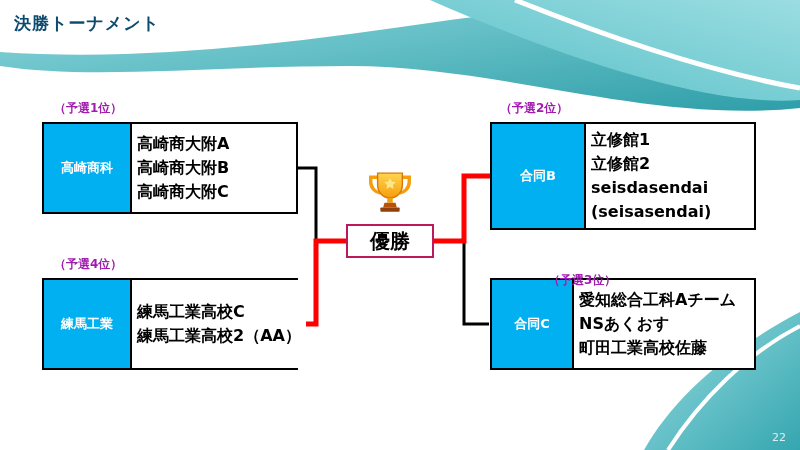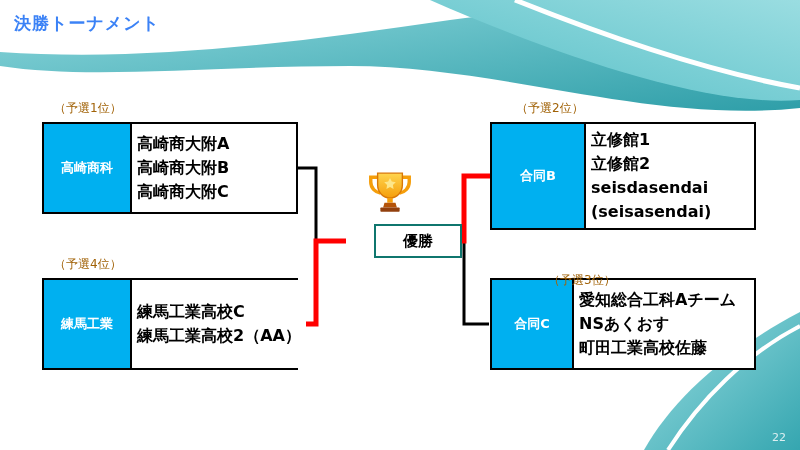--- a/index.html
+++ b/index.html
@@ -5,43 +5,43 @@
   * { margin:0; padding:0; box-sizing:border-box; }
   html,body { background:#ffffff; }
   .slide {
     position:relative; width:800px; height:450px; background:#ffffff;
     overflow:hidden; font-family:"DejaVu Sans","Liberation Sans",sans-serif;
   }
   .bg-svg { position:absolute; inset:0; pointer-events:none; }
   .connectors { position:absolute; inset:0; pointer-events:none; }
   .title {
     position:absolute; left:14px; top:12px; font-size:17px; font-weight:bold;
-    color:#3b82f6; letter-spacing:1px; z-index:3;
+    color:#0c4a6e; letter-spacing:1px; z-index:3;
   }
   .seed-label {
-    position:absolute; font-size:12px; font-weight:normal; color:#a16207; z-index:3;
+    position:absolute; font-size:12px; font-weight:bold; color:#a21caf; z-index:3;
   }
   .team-box {
     position:absolute; display:flex; border:2px solid #000; background:#fff; z-index:2;
   }
   .team-name {
     background:#00B0F0; color:#fff; font-weight:bold; font-size:13px;
     display:flex; align-items:center; justify-content:center;
     border-right:2px solid #000; flex:0 0 auto; text-align:center; line-height:1.2; padding:0 2px;
   }
   .team-members {
     display:flex; flex-direction:column; justify-content:center;
     padding:2px 5px; font-size:16px; font-weight:bold; color:#000; line-height:1.5;
     flex:1 1 auto; background:#fff;
   }
   .member-line { white-space:nowrap; }
   .champion-box {
     position:absolute; left:346px; top:224px; width:88px; height:34px;
-    border:2px solid #0f766e; background:#fff; display:flex; align-items:center;
-    justify-content:center; font-size:15px; font-weight:bold; color:#000; z-index:3;margin-left:28px;
+    border:2px solid #be185d; background:#fff; display:flex; align-items:center;
+    justify-content:center; font-size:20px; font-weight:bold; color:#000; z-index:3;
   }
   .trophy { position:absolute; left:368px; top:168px; z-index:3; }
   .page-number {
     position:absolute; right:14px; bottom:6px; font-size:11px;
     color:#DCEFF1; z-index:4;
   }
 </style>
 </head>
 <body>
 
@@ -90,21 +90,21 @@
 
   <div class="seed-label" style="left:54px; top:256px;">（予選4位）</div>
   <div class="team-box" style="left:42px; top:278px; width:256px; height:92px;">
     <div class="team-name" style="width:88px;">練馬工業</div>
     <div class="team-members">
       <div class="member-line">練馬工業高校C</div>
       <div class="member-line">練馬工業高校2（AA）</div>
     </div>
   </div>
 
-  <div class="seed-label" style="left:516px; top:100px;">（予選2位）</div>
+  <div class="seed-label" style="left:500px; top:100px;">（予選2位）</div>
   <div class="team-box" style="left:490px; top:122px; width:266px; height:108px;">
     <div class="team-name" style="width:94px;">合同B</div>
     <div class="team-members">
       <div class="member-line">立修館1</div>
       <div class="member-line">立修館2</div>
       <div class="member-line">seisdasendai</div>
       <div class="member-line">(seisasendai)</div>
     </div>
   </div>
 

